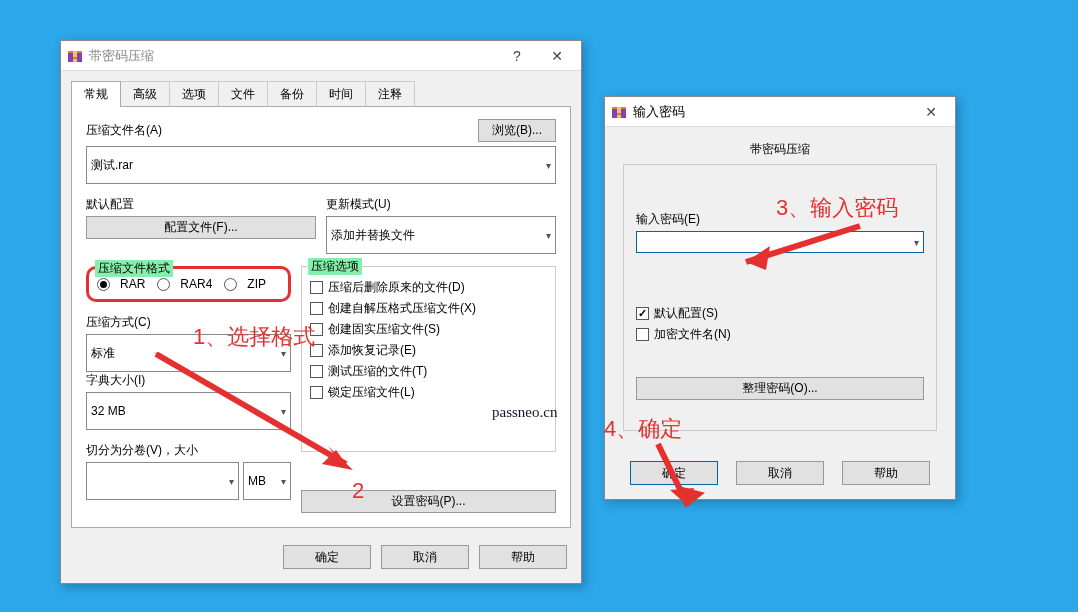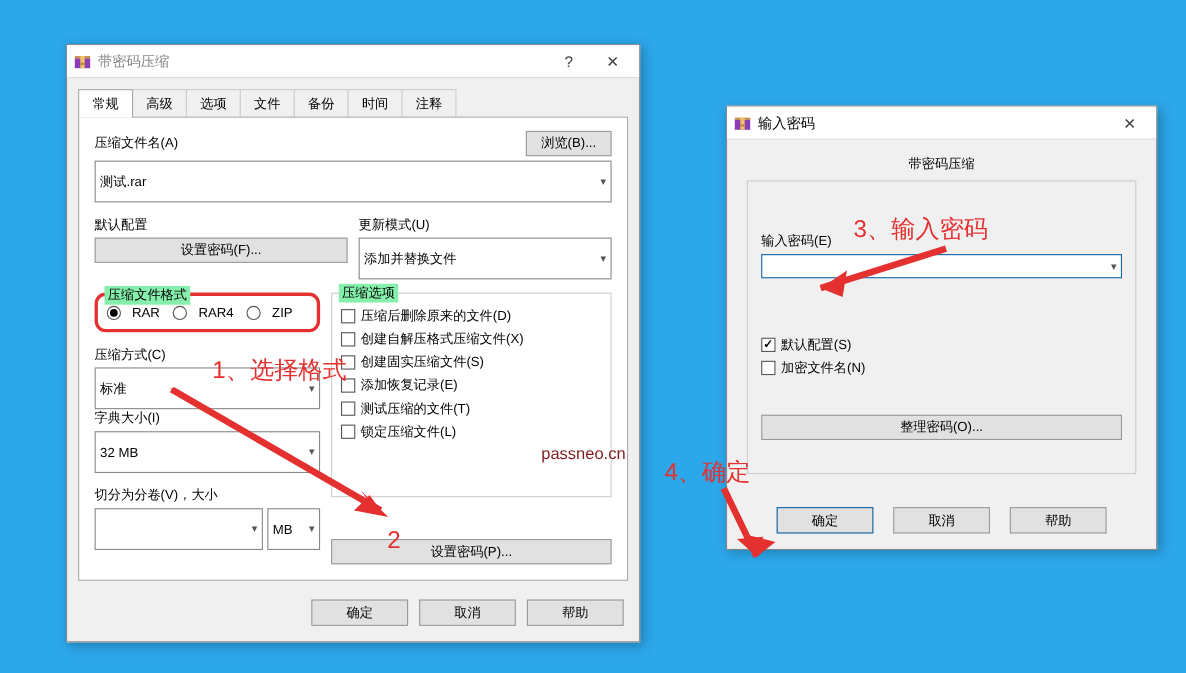--- a/index.html
+++ b/index.html
@@ -142,23 +142,24 @@
 .annot {
   position:absolute;
   color:#e53030;
   font-size:22px;
   font-weight:500;
   pointer-events:none;
   white-space:nowrap;
 }
 .watermark {
   position:absolute;
-  color:#7f1d1d;
+  color:#0f172a;
   font-size:15px;
   pointer-events:none;
+  font-family:Liberation Serif, serif;
 }
 svg.arrow-red { position:absolute; pointer-events:none; }
 svg.arrow-red path{ fill:#e53030; }
 
 .pwd-input {
   border:1px solid #0a64a4;
   height:22px;width:100%;
   display:flex;align-items:center;justify-content:flex-end;
   padding:0 4px;background:#fff;
 }
@@ -209,21 +210,21 @@
       </div>
     </div>
     <div class="combo" style="margin-bottom:12px;">
       <span>测试.rar</span>
         <span class="arrow">▾</span>
     </div>
 
     <div class="row">
       <div class="col">
         <span class="lbl">默认配置</span>
-        <div class="btn wide">设置密码(F)...</div>
+        <div class="btn wide">配置文件(F)...</div>
       </div>
       <div class="col">
         <span class="lbl">更新模式(U)</span>
         <div class="combo">
           <span>添加并替换文件</span>
             <span class="arrow">▾</span>
         </div>
       </div>
     </div>
 
@@ -306,21 +307,21 @@
     </div>
   </div>
 
   <div class="dlg-buttons">
     <div class="btn big">确定</div>
     <div class="btn big">取消</div>
     <div class="btn big">帮助</div>
   </div>
 </div>
 
-<div class="dialog" style="left:660px; top:96px; width:392px;">
+<div class="dialog" style="left:604px; top:96px; width:352px;">
   <div class="titlebar">
     <span class="icon winrar-icon">
       <svg width="16" height="16" viewBox="0 0 16 16">
           <rect x="1" y="5" width="14" height="9" fill="#8a3db6"></rect>
           <rect x="1" y="3" width="14" height="2" fill="#c48a46"></rect>
           <rect x="6" y="3" width="4" height="11" fill="#efc36b"></rect>
           <rect x="6" y="9" width="4" height="2" fill="#b7893a"></rect>
         </svg>
     </span>
     <span class="title active">输入密码</span>

